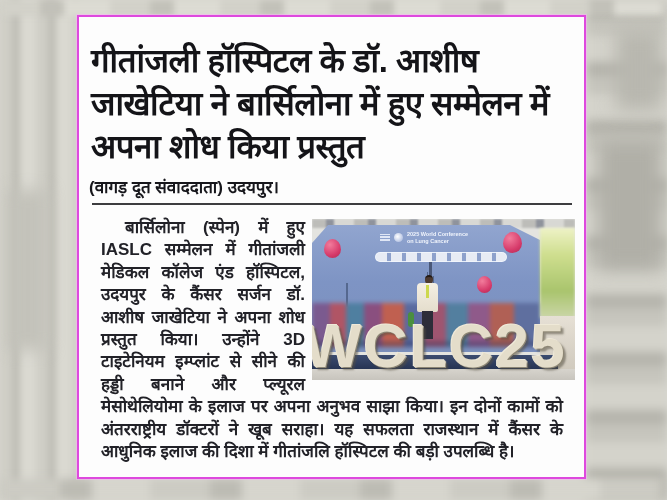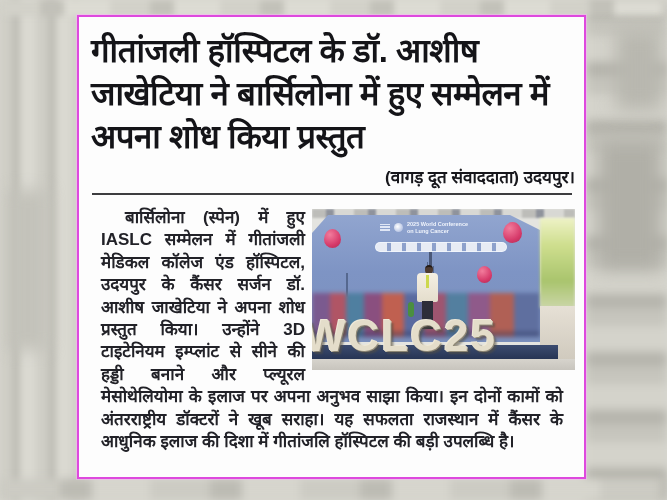--- a/index.html
+++ b/index.html
@@ -36,29 +36,29 @@
   .bg-patch-a { position: absolute; left: 598px; top: 140px; width: 64px; height: 130px; background: #b0afa7; filter: blur(9px); }
   .bg-patch-b { position: absolute; left: 616px; top: 30px;  width: 46px; height: 80px;  background: #b8b7af; filter: blur(9px); }
   .bg-patch-c { position: absolute; left: 8px;   top: 190px; width: 40px; height: 160px; background: #c3c2ba; filter: blur(8px); }
 
   
   .clipping {
     position: absolute; left: 77px; top: 15px; width: 509px; height: 464px;
     background: #fdfdfd;
     border: 2px solid #de49de;
     box-shadow: 0 0 0 1px rgba(255,170,255,.45);
-    padding: 12px 9px 8px 10px;
+    padding: 22px 9px 8px 10px;
     overflow: hidden;
   }
   .headline {
     font-size: 33px; line-height: 43px; font-weight: bold;
     color: #141418; letter-spacing: -0.5px; margin: 0 2px 3px 2px;
   }
   .byline {
-    text-align: right; font-weight: bold; font-size: 17px;
+    text-align: left; font-weight: bold; font-size: 17px;
     color: #17171c; margin: 7px 0 5px 0;
   }
   .rule {
     border: none; border-top: 2.5px solid #3d3d40; margin: 3px 3px 8px 3px;
   }
   .body-wrap {
     font-size: 17px; line-height: 22.4px; text-align: justify;
     color: #222228; font-weight: 600;
   }
   .body-text { margin: 12px; text-indent: 24px; }
@@ -138,21 +138,21 @@
     position: absolute; left: 0; top: 136px; width: 246px; height: 16px;
     background: linear-gradient(180deg, #3c4c70, #243150);
   }
   .floor {
     position: absolute; left: 0; top: 150px; width: 263px; height: 11px;
     background: linear-gradient(180deg, #d7d4cd, #c7c4bd);
   }
   .wclc {
     position: absolute; left: -8px; top: 102px; width: 282px;
     font-family: "Liberation Sans", "DejaVu Sans", sans-serif;
-    font-size: 44px; line-height: 50px; font-weight: bold; letter-spacing: 2px;
+    font-size: 61px; line-height: 50px; font-weight: bold; letter-spacing: 2px;
     color: #e4ddca;
     text-shadow: 3px 3px 2px rgba(85,80,65,.55), 1px 1px 0 #cfc7b2, -1px -1px 0 #efe9d8;
     white-space: nowrap;
   }
 </style>
 </head>
 <body>
 
 <div class="bg">
   <div class="bg-left"></div>

